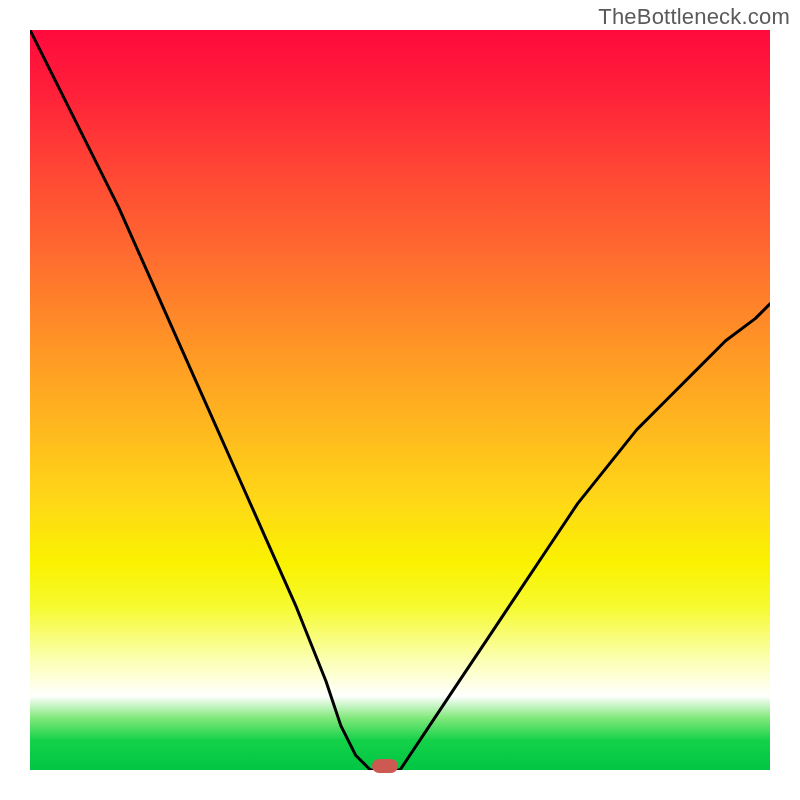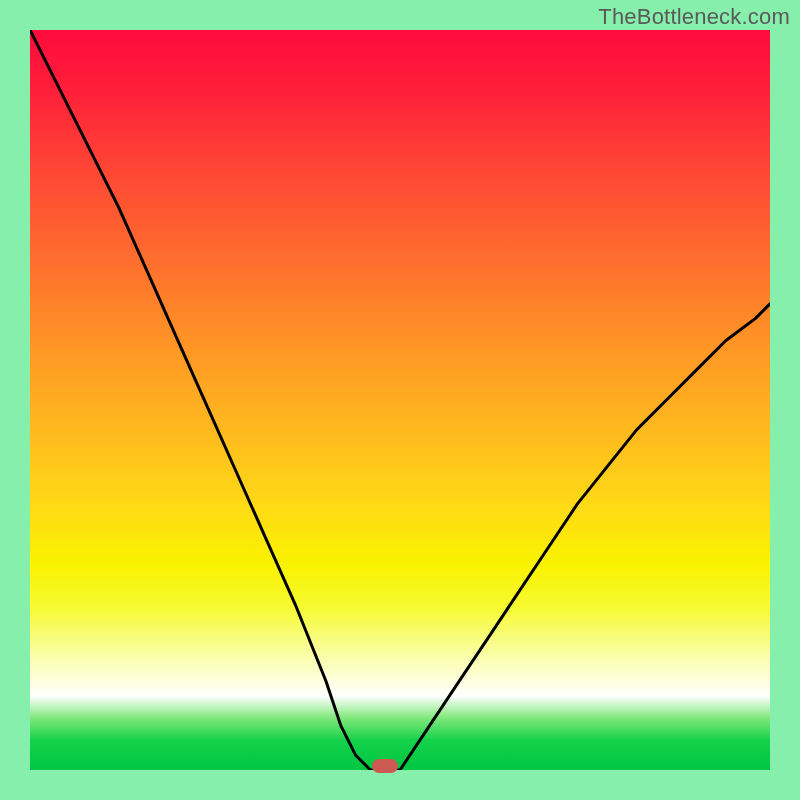--- a/index.html
+++ b/index.html
@@ -10,21 +10,21 @@
     background: #000;
     overflow: hidden;
     font-family: Arial, Helvetica, sans-serif;
   }
   .frame {
     position: absolute;
     left: 0;
     top: 0;
     width: 800px;
     height: 800px;
-    background: #86efac;
+    background: #ffffff;
   }
   .plot {
     position: absolute;
     left: 30px;
     top: 30px;
     width: 740px;
     height: 740px;
     background: linear-gradient(to bottom,
       #ff0a3c 0%,
       #ff1f3a 8%,

